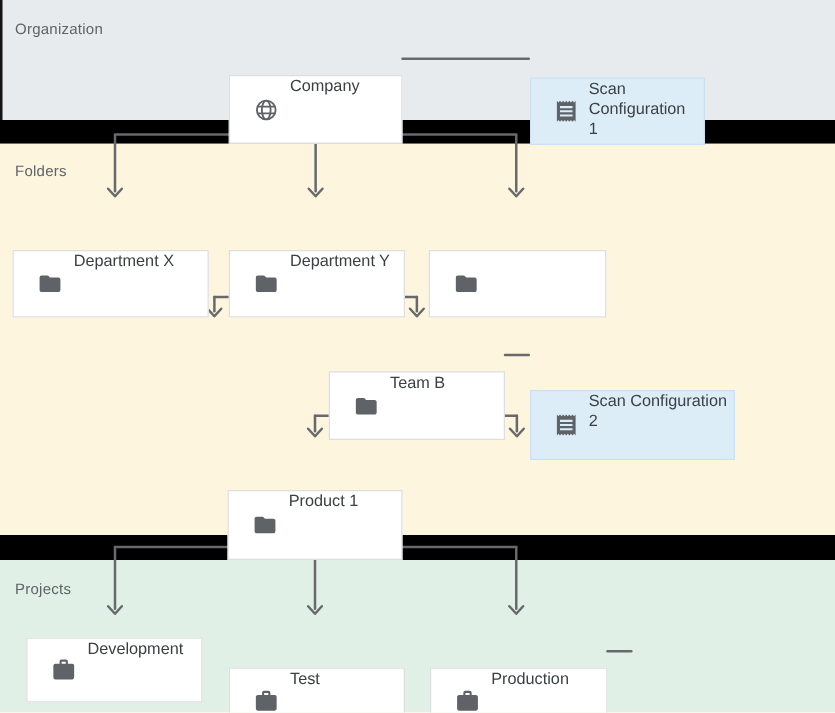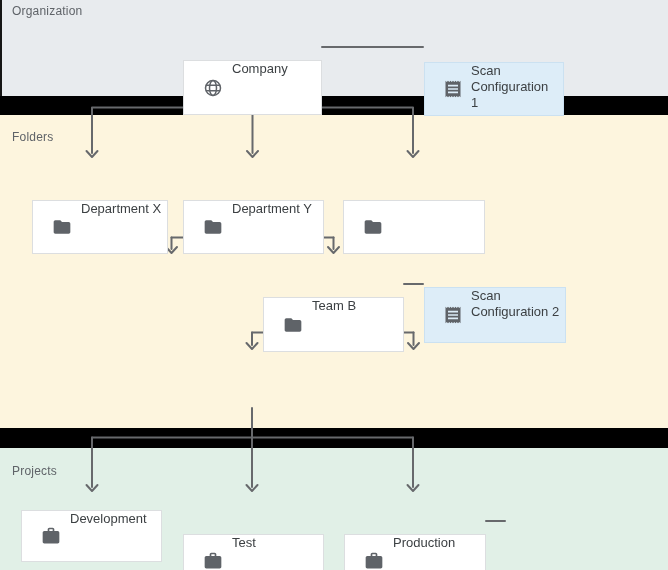--- a/index.html
+++ b/index.html
@@ -17,21 +17,21 @@
   .sec-folders{top:115px;height:313px;background:var(--folders-bg,#fdf5de);}
   .sec-projects{top:448px;height:122px;background:var(--projects-bg,#e1f0e7);}
   .band{position:absolute;left:0;width:668px;background:var(--band,#000000);}
   .band1{top:96px;height:19px;}
   .band2{top:428px;height:20px;}
 
   .section-label{
     position:absolute;font-size:12px;line-height:14px;
     color:var(--section-text,#5f6368);letter-spacing:.2px;
   }
-  .lab-org{left:12px;top:4px;text-align:right;}
+  .lab-org{left:12px;top:16px;text-align:right;}
   .lab-folders{left:12px;top:130px;}
   .lab-projects{left:12px;top:464px;}
 
   
   .wires{position:absolute;left:0;top:0;z-index:2;}
   .wires path{
     stroke:var(--connector,#67696c);stroke-width:2;fill:none;
     stroke-linecap:round;stroke-linejoin:round;
   }
 
@@ -124,21 +124,21 @@
 
   <div class="node scan" style="left:424px;top:22px;width:140px;height:54px">
     <span class="ic">
       <svg viewBox="0 0 24 24" width="20" height="20">
           <path fill="#5f6368" d="M18 17H6v-2h12v2zm0-4H6v-2h12v2zm0-4H6V7h12v2zM3 22l1.5-1.5L6 22l1.5-1.5L9 22l1.5-1.5L12 22l1.5-1.5L15 22l1.5-1.5L18 22l1.5-1.5L21 22V2l-1.5 1.5L18 2l-1.5 1.5L15 2l-1.5 1.5L12 2l-1.5 1.5L9 2 7.5 3.5 6 2 4.5 3.5 3 2v20z"></path>
         </svg>
     </span>
     <span class="lbl">Scan Configuration 1</span>
   </div>
 
-  <div class="node" style="left:32px;top:160px;width:136px;height:54px">
+  <div class="node" style="left:10px;top:160px;width:157px;height:54px">
     <span class="ic">
       <svg viewBox="0 0 24 24" width="20" height="20">
           <path fill="#5f6368" d="M10 4H4c-1.1 0-2 .9-2 2v12c0 1.1.9 2 2 2h16c1.1 0 2-.9 2-2V8c0-1.1-.9-2-2-2h-8l-2-2z"></path>
         </svg>
     </span>
     <span class="lbl">Department X</span>
   </div>
 
   <div class="node" style="left:183px;top:160px;width:141px;height:54px">
     <span class="ic">
@@ -160,29 +160,37 @@
 
   <div class="node" style="left:263px;top:257px;width:141px;height:55px">
     <span class="ic">
       <svg viewBox="0 0 24 24" width="20" height="20">
           <path fill="#5f6368" d="M10 4H4c-1.1 0-2 .9-2 2v12c0 1.1.9 2 2 2h16c1.1 0 2-.9 2-2V8c0-1.1-.9-2-2-2h-8l-2-2z"></path>
         </svg>
     </span>
     <span class="lbl">Team B</span>
   </div>
 
-  <div class="node scan" style="left:424px;top:247px;width:142px;height:56px">
+  <div class="node scan" style="left:424px;top:272px;width:164px;height:56px">
     <span class="ic">
       <svg viewBox="0 0 24 24" width="20" height="20">
           <path fill="#5f6368" d="M18 17H6v-2h12v2zm0-4H6v-2h12v2zm0-4H6V7h12v2zM3 22l1.5-1.5L6 22l1.5-1.5L9 22l1.5-1.5L12 22l1.5-1.5L15 22l1.5-1.5L18 22l1.5-1.5L21 22V2l-1.5 1.5L18 2l-1.5 1.5L15 2l-1.5 1.5L12 2l-1.5 1.5L9 2 7.5 3.5 6 2 4.5 3.5 3 2v20z"></path>
         </svg>
     </span>
     <span class="lbl">Scan Configuration 2</span>
   </div>
 
+  <div class="node" style="left:182px;top:352px;width:140px;height:56px">
+    <span class="ic">
+      <svg viewBox="0 0 24 24" width="20" height="20">
+          <path fill="#5f6368" d="M10 4H4c-1.1 0-2 .9-2 2v12c0 1.1.9 2 2 2h16c1.1 0 2-.9 2-2V8c0-1.1-.9-2-2-2h-8l-2-2z"></path>
+        </svg>
+    </span>
+    <span class="lbl">Product 1</span>
+  </div>
 
 
   <div class="node" style="left:21px;top:470px;width:141px;height:52px">
     <span class="ic">
       <svg viewBox="0 0 24 24" width="20" height="20">
           <path fill="#5f6368" d="M20 6h-4V4c0-1.11-.89-2-2-2h-4c-1.11 0-2 .89-2 2v2H4c-1.11 0-1.99.89-1.99 2L2 19c0 1.11.89 2 2 2h16c1.11 0 2-.89 2-2V8c0-1.11-.89-2-2-2zm-6 0h-4V4h4v2z"></path>
         </svg>
     </span>
     <span class="lbl">Development</span>
   </div>

